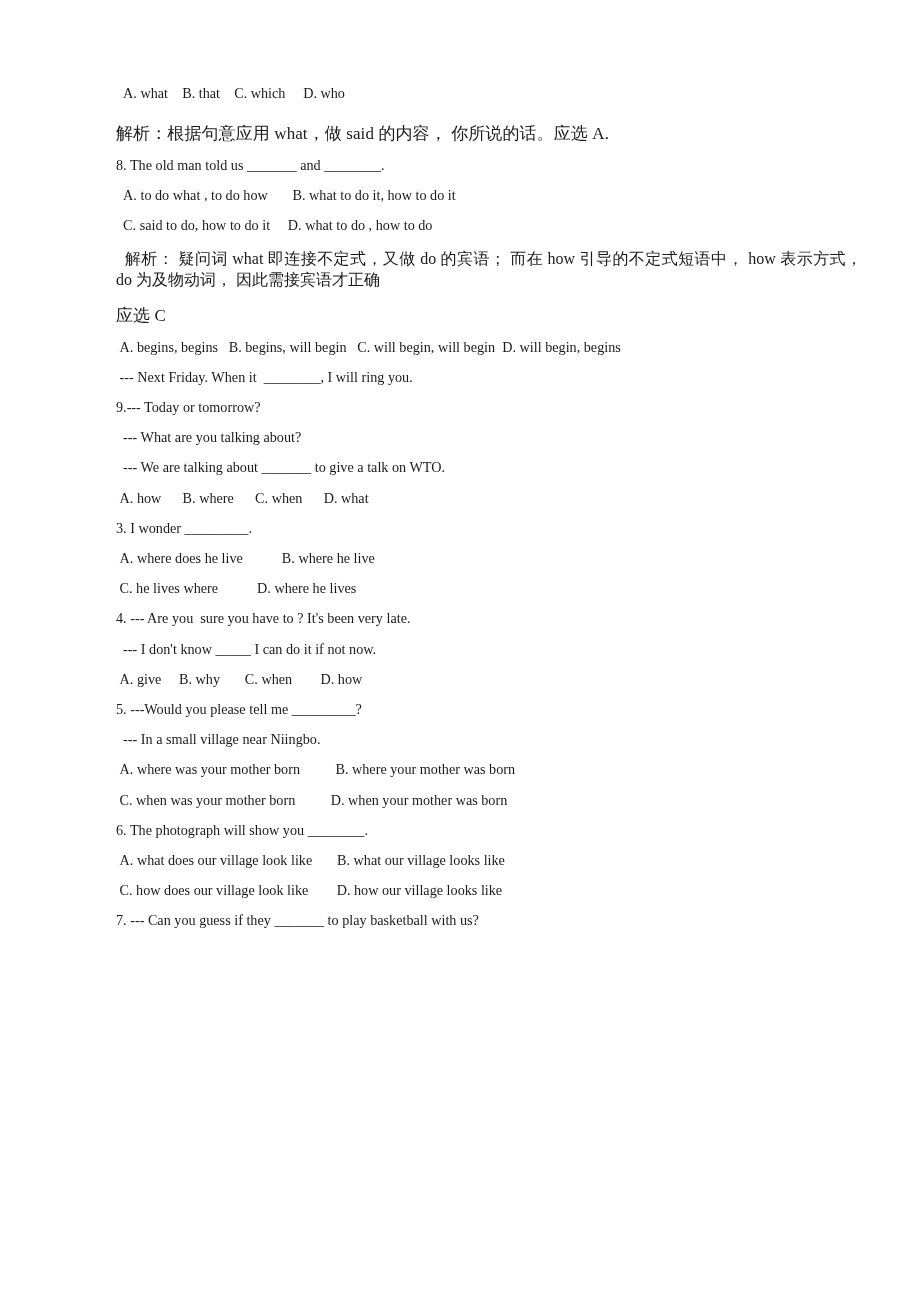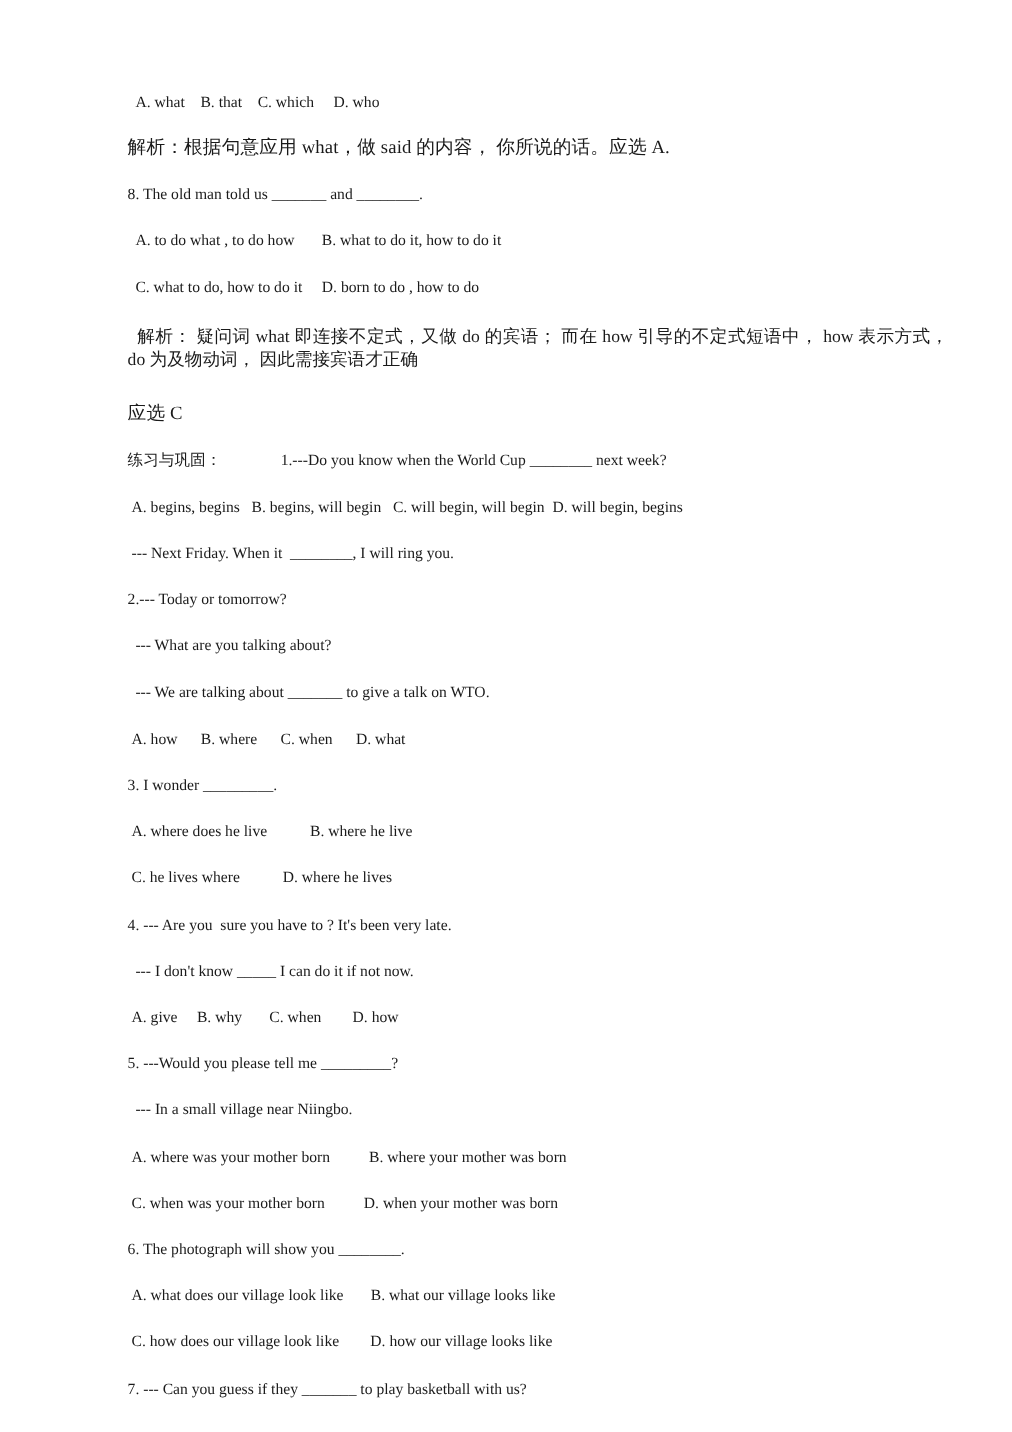--- a/index.html
+++ b/index.html
@@ -37,21 +37,21 @@
     font-size: 14.2px;
     line-height: 1.0;
     white-space: pre-wrap;
     margin: 0;
     padding: 0;
     color: #1a1a1a;
   }
 
   
   .gap-lg   { margin-top: 24.5px; }
-  .gap-md   { margin-top: 28px; }
+  .gap-md   { margin-top: 16px; }
 
   .ind-0 { padding-left: 0px; }
 
   
   .cjk {
     font-size: 17px;
     letter-spacing: 0.1px;
   }
   .cjk-para {
     font-size: 16px;
@@ -69,33 +69,32 @@
   <div class="content">
 
     <div class="line ind-0">  A. what    B. that    C. which     D. who</div>
 
     <div class="line cjk ind-0 gap-lg">解析：根据句意应用 what，做 said 的内容， 你所说的话。应选 A.</div>
 
     <div class="line ind-0 gap-md">8. The old man told us _______ and ________.</div>
 
     <div class="line ind-0 gap-md">  A. to do what , to do how       B. what to do it, how to do it</div>
 
-    <div class="line ind-0 gap-md">  C. what to do, how to do it     D. born to do , how to do</div>
+    <div class="line ind-0 gap-md">  C. said to do, how to do it     D. what to do , how to do</div>
 
     <div class="cjk-para gap-md">  解析： 疑问词 what 即连接不定式，又做 do 的宾语； 而在 how 引导的不定式短语中， how 表示方式， do 为及物动词， 因此需接宾语才正确</div>
 
     <div class="line cjk ind-0 gap-md">应选 C</div>
 
-    <div class="line ind-0 gap-md"><span>练习与巩固：</span><span style="display:inline-block;width:54px"></span><span>1.---Do you know when the World Cup ________ next week?</span></div>
 
     <div class="line ind-0 gap-md"> A. begins, begins   B. begins, will begin   C. will begin, will begin  D. will begin, begins</div>
 
     <div class="line ind-0 gap-md"> --- Next Friday. When it  ________, I will ring you.</div>
 
-    <div class="line ind-0 gap-md">2.--- Today or tomorrow?</div>
+    <div class="line ind-0 gap-md">9.--- Today or tomorrow?</div>
 
     <div class="line ind-0 gap-md">  --- What are you talking about?</div>
 
     <div class="line ind-0 gap-md">  --- We are talking about _______ to give a talk on WTO.</div>
 
     <div class="line ind-0 gap-md"> A. how      B. where      C. when      D. what</div>
 
     <div class="line ind-0 gap-md">3. I wonder _________.</div>
 
     <div class="line ind-0 gap-md"> A. where does he live           B. where he live</div>

